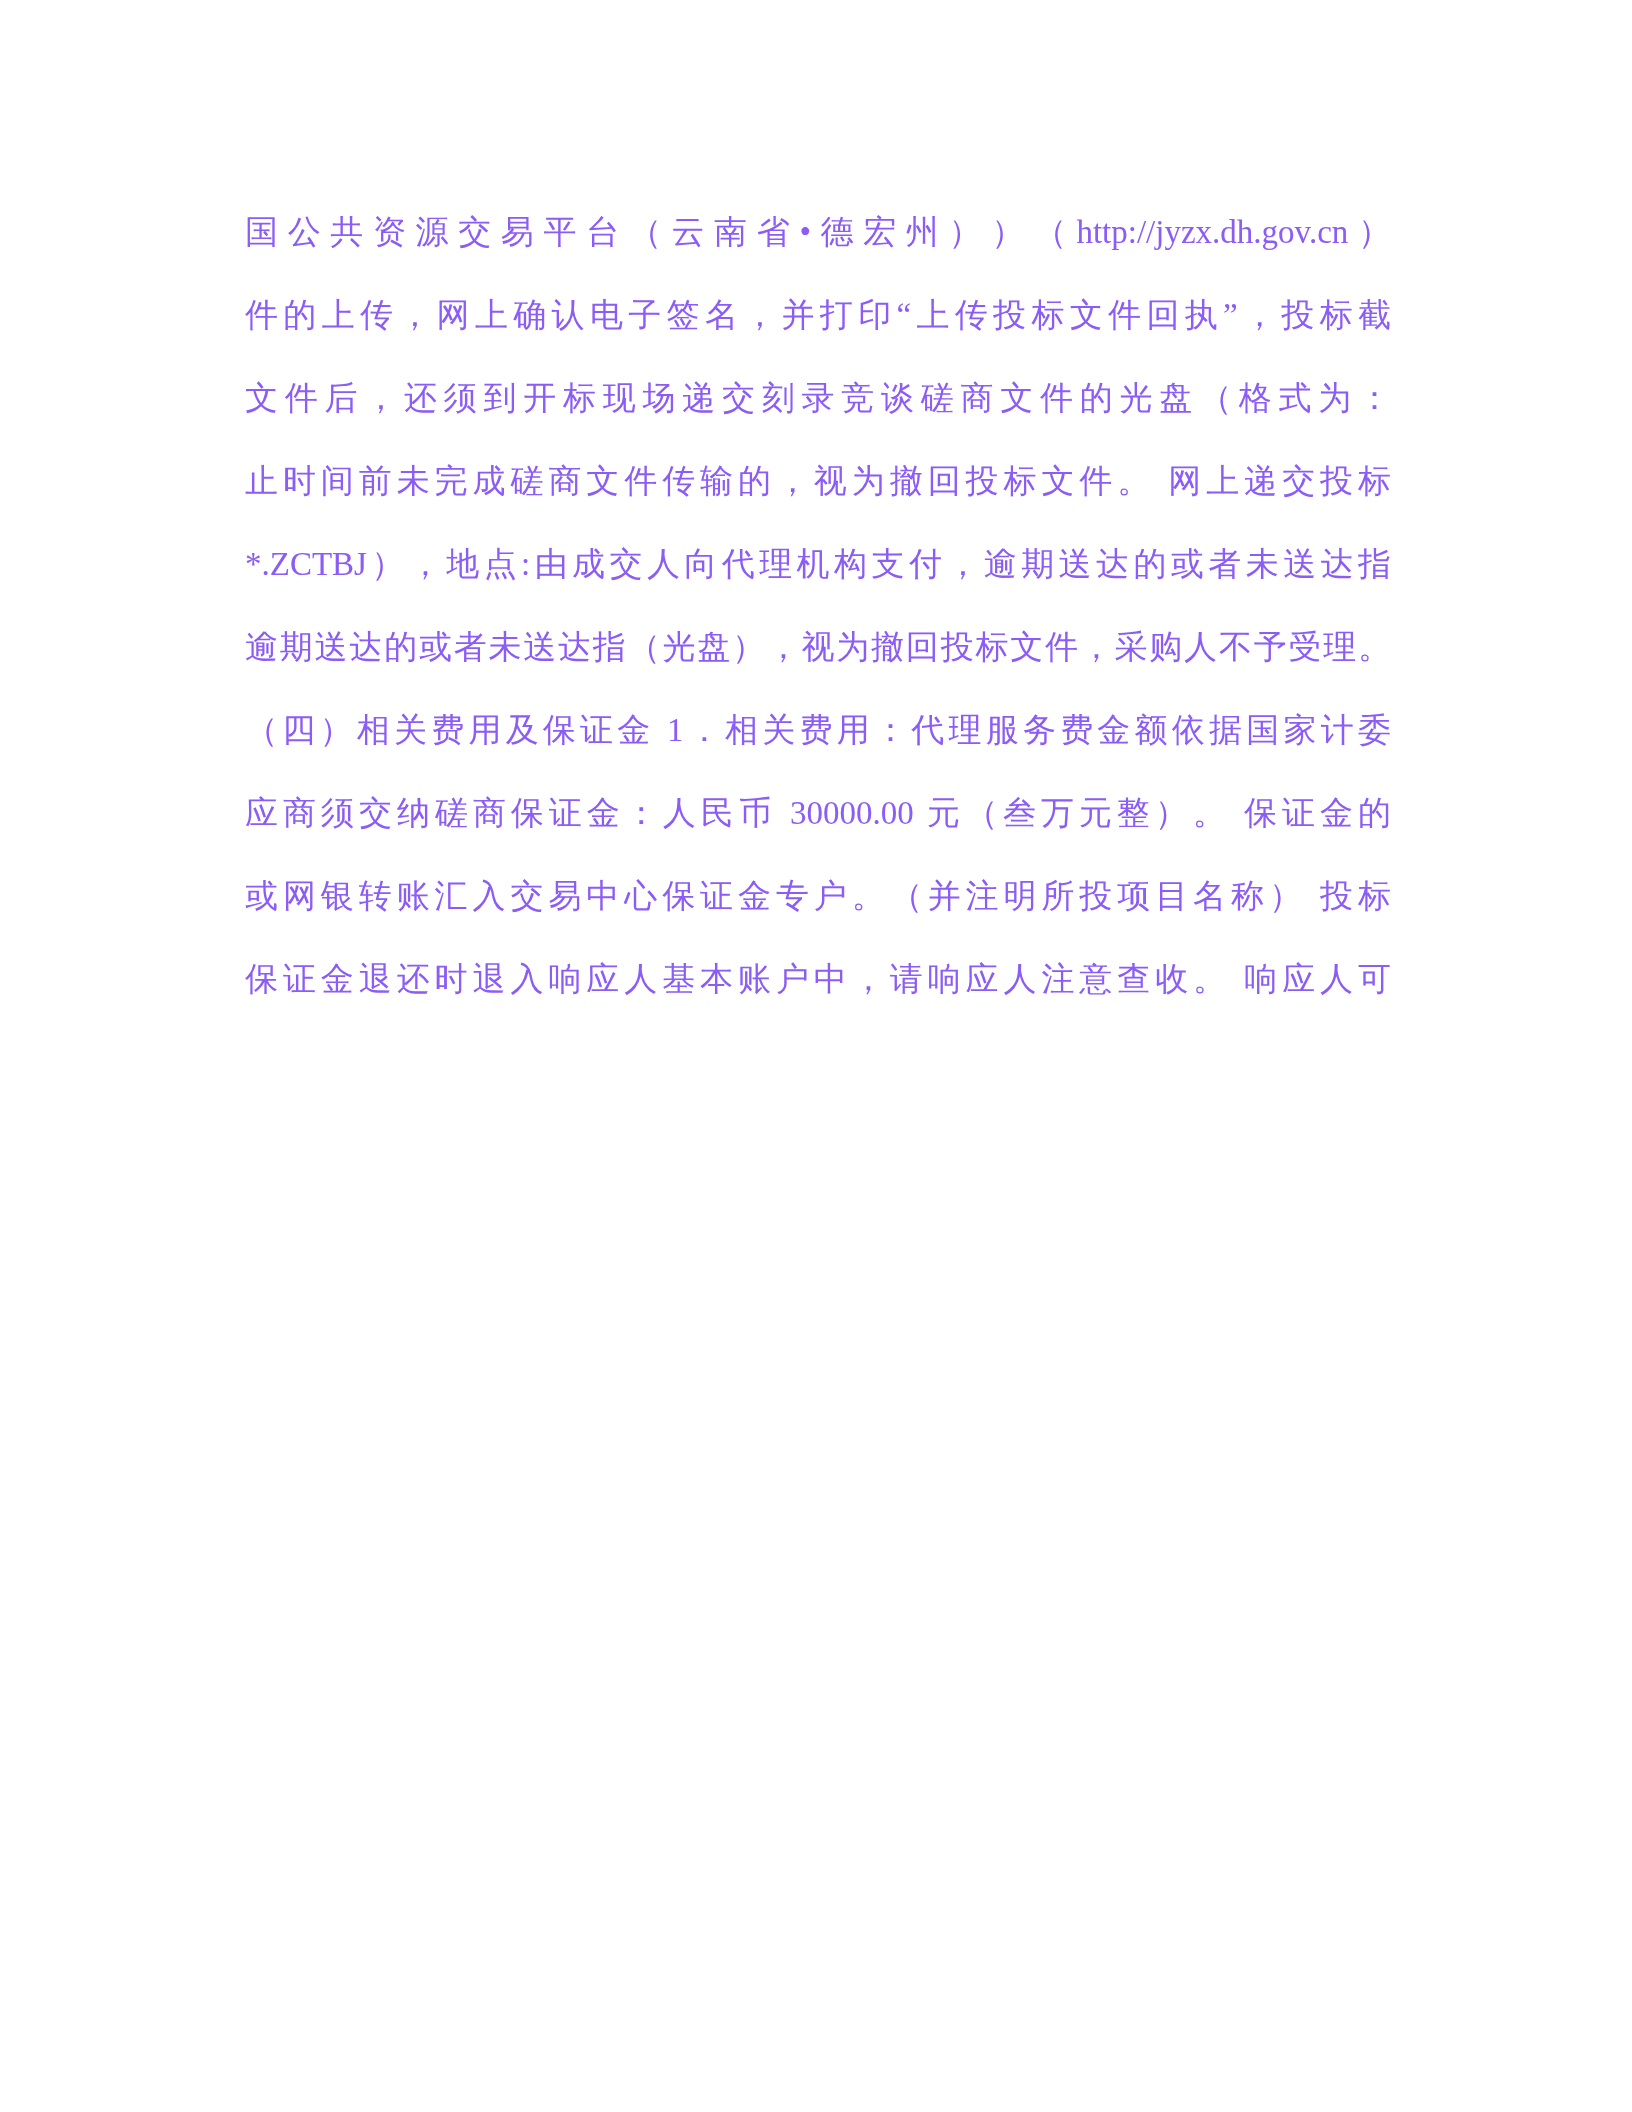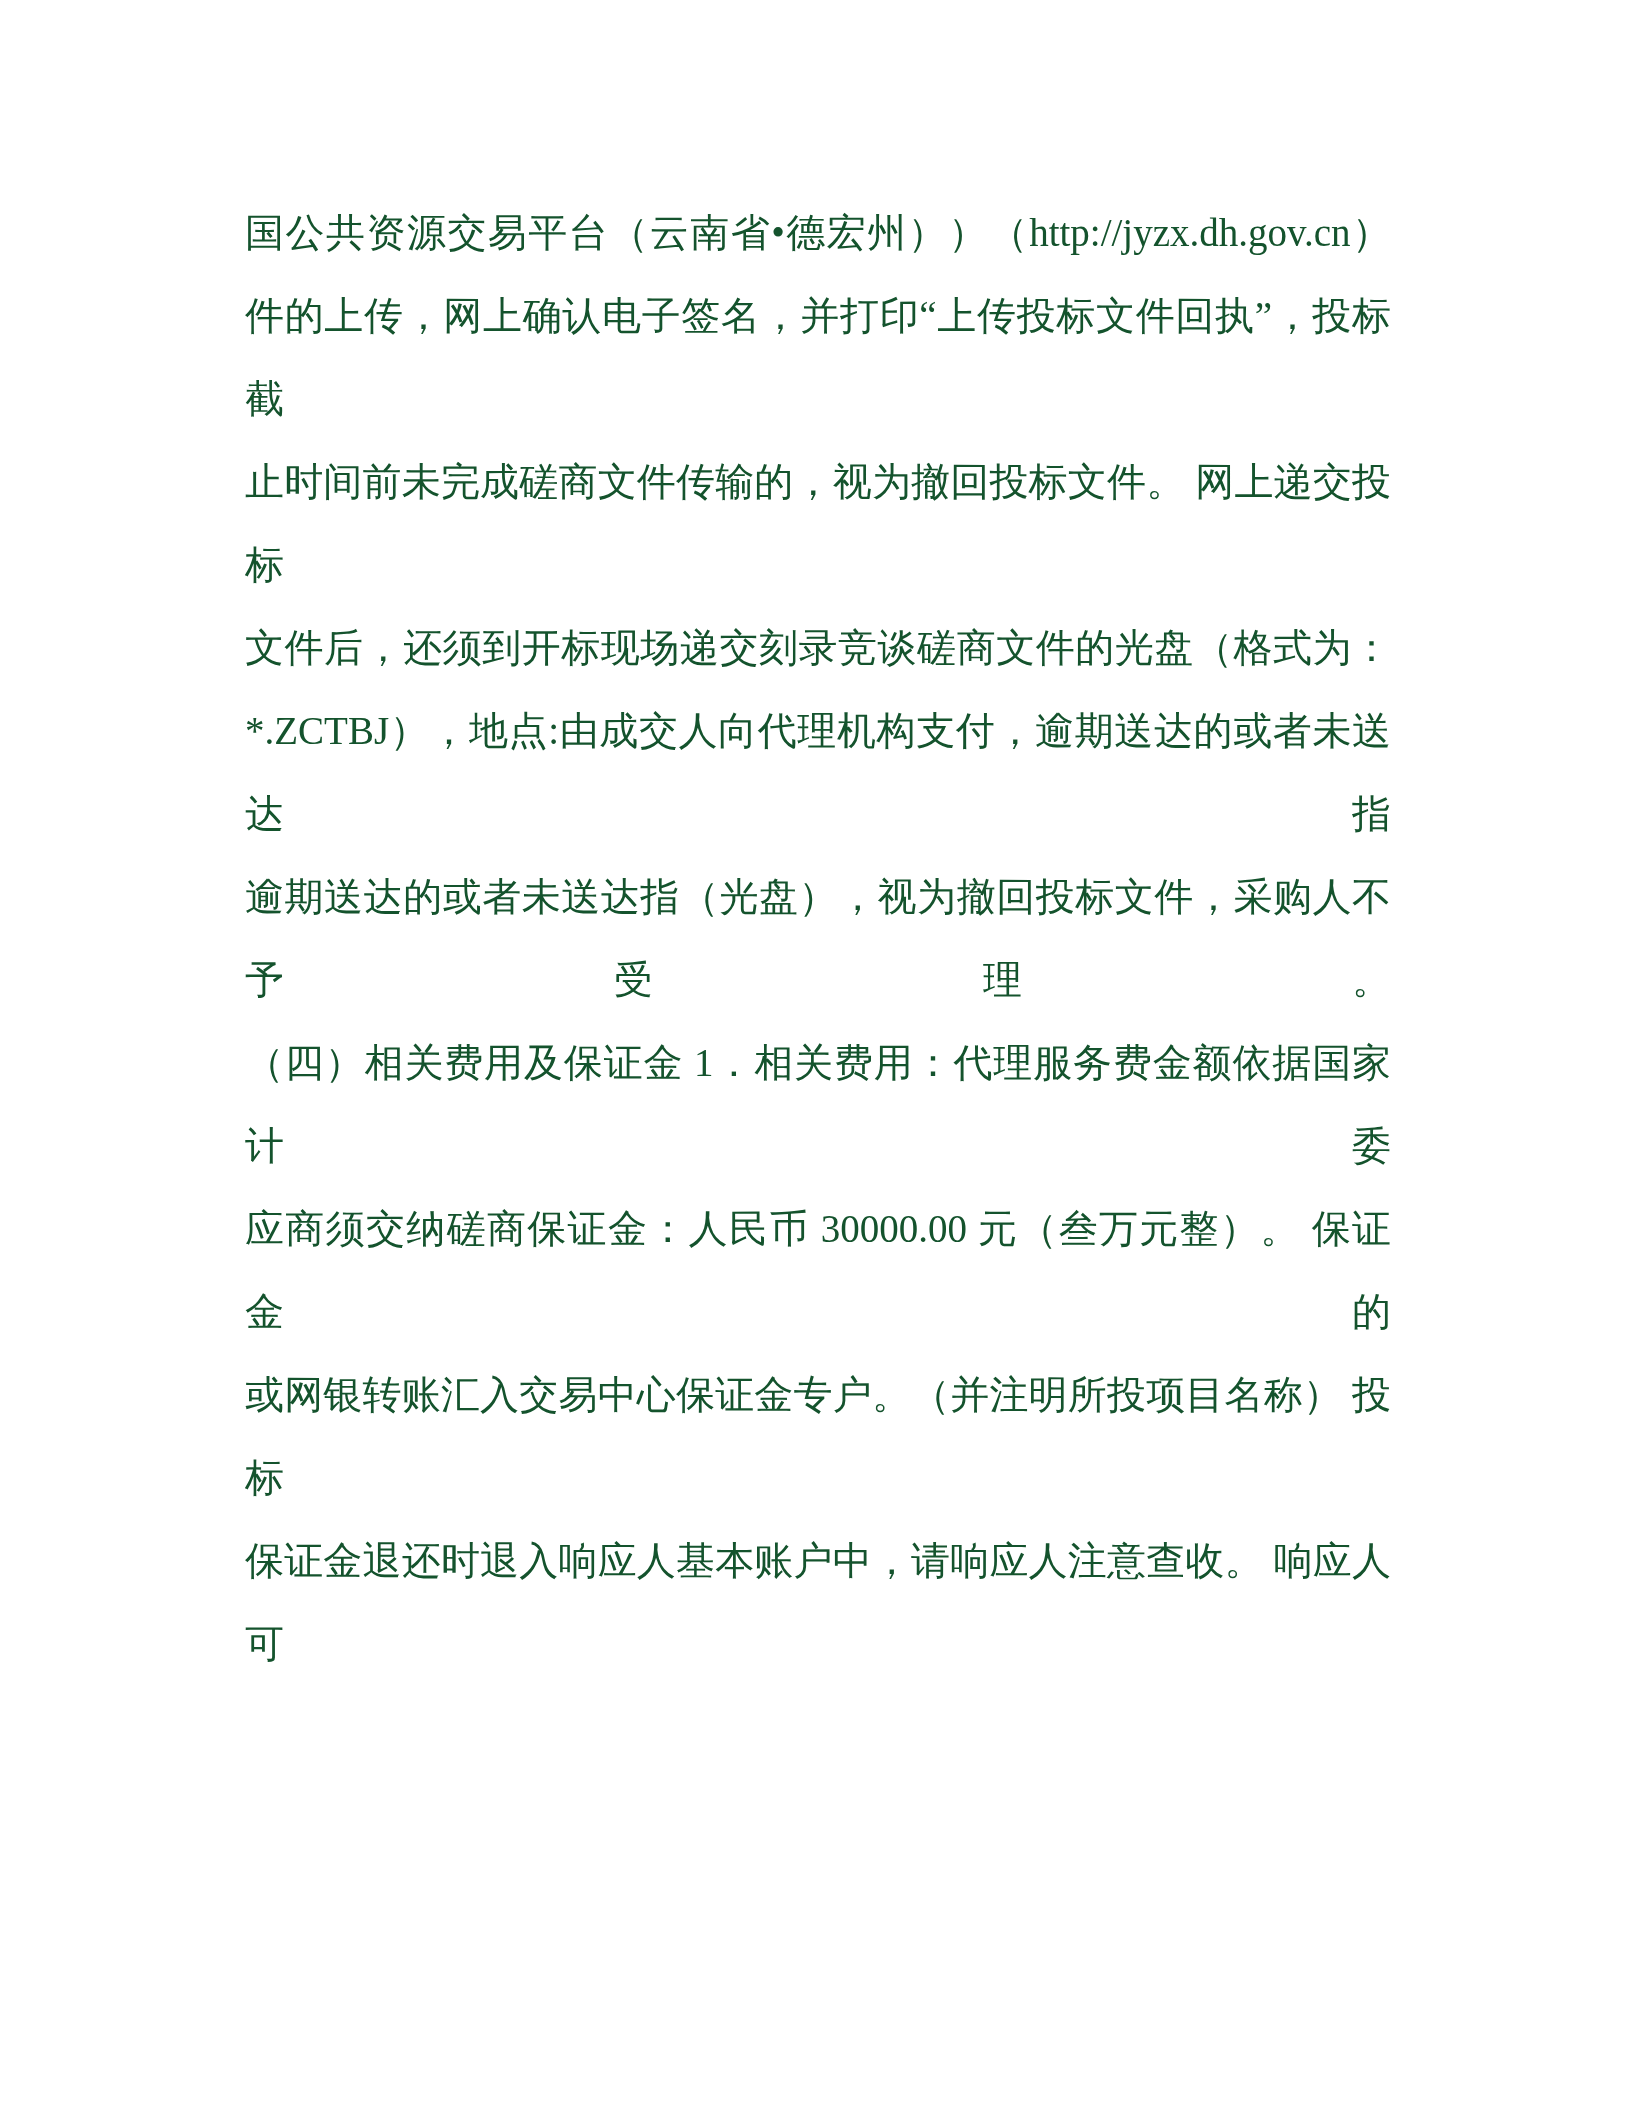--- a/index.html
+++ b/index.html
@@ -15,39 +15,39 @@
     overflow: hidden;
   }
   .content {
     position: absolute;
     left: 245px;
     top: 191px;
     width: 1146px;
   }
   .line {
     font-family: "Liberation Serif", "DejaVu Serif", serif;
-    font-size: 39px;
+    font-size: 33px;
     line-height: 83px;
-    color: #14532d;
+    color: #8b5cf6;
     white-space: pre-wrap;
   }
   .body-justified {
     text-align: justify;
     text-align-last: justify;
   }
 </style>
 </head>
 <body>
 
 <div class="page">
   <div class="content">
       <div class="line body-justified">国公共资源交易平台（云南省•德宏州））（http://jyzx.dh.gov.cn）</div>
       <div class="line body-justified">件的上传，网上确认电子签名，并打印“上传投标文件回执”，投标截</div>
+      <div class="line body-justified">文件后，还须到开标现场递交刻录竞谈磋商文件的光盘（格式为：</div>
       <div class="line body-justified">止时间前未完成磋商文件传输的，视为撤回投标文件。 网上递交投标</div>
-      <div class="line body-justified">文件后，还须到开标现场递交刻录竞谈磋商文件的光盘（格式为：</div>
       <div class="line body-justified">*.ZCTBJ），地点:由成交人向代理机构支付，逾期送达的或者未送达指</div>
       <div class="line body-justified">逾期送达的或者未送达指（光盘），视为撤回投标文件，采购人不予受理。</div>
       <div class="line body-justified">（四）相关费用及保证金 1．相关费用：代理服务费金额依据国家计委</div>
       <div class="line body-justified">应商须交纳磋商保证金：人民币 30000.00 元（叁万元整）。 保证金的</div>
       <div class="line body-justified">或网银转账汇入交易中心保证金专户。（并注明所投项目名称） 投标</div>
       <div class="line body-justified">保证金退还时退入响应人基本账户中，请响应人注意查收。 响应人可</div>
     </div>
 </div>
 
 </body></html>

